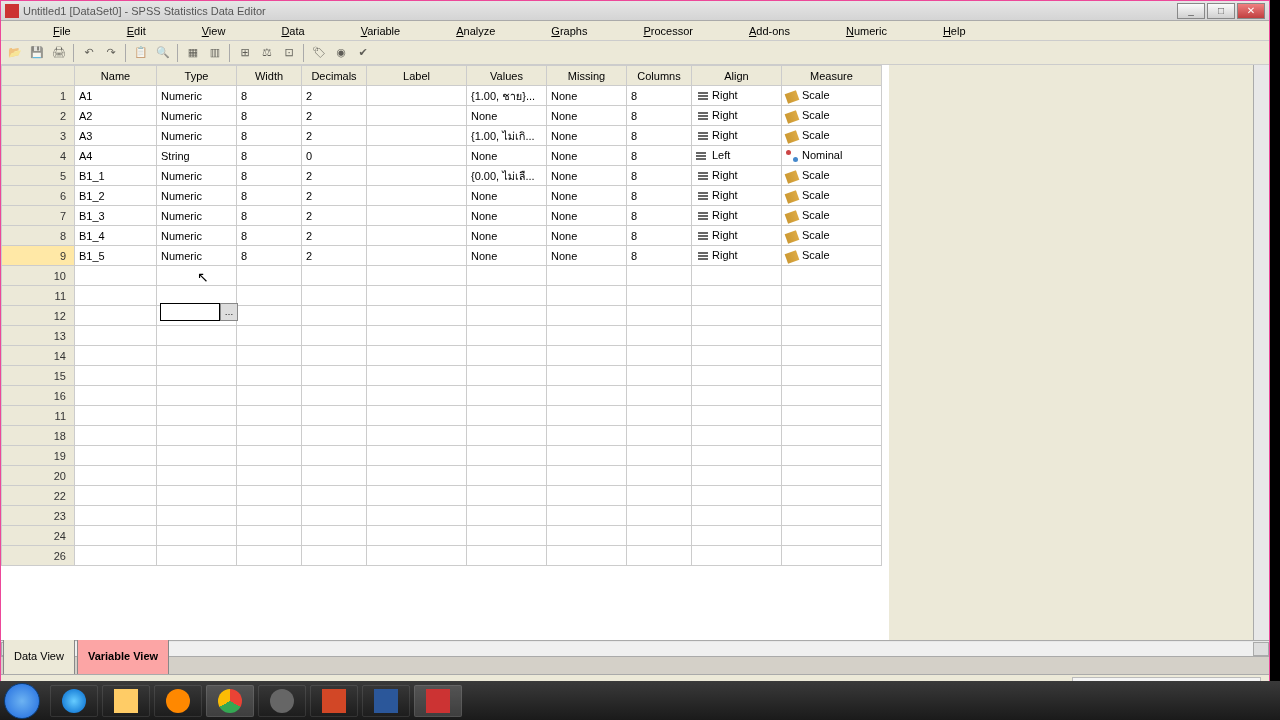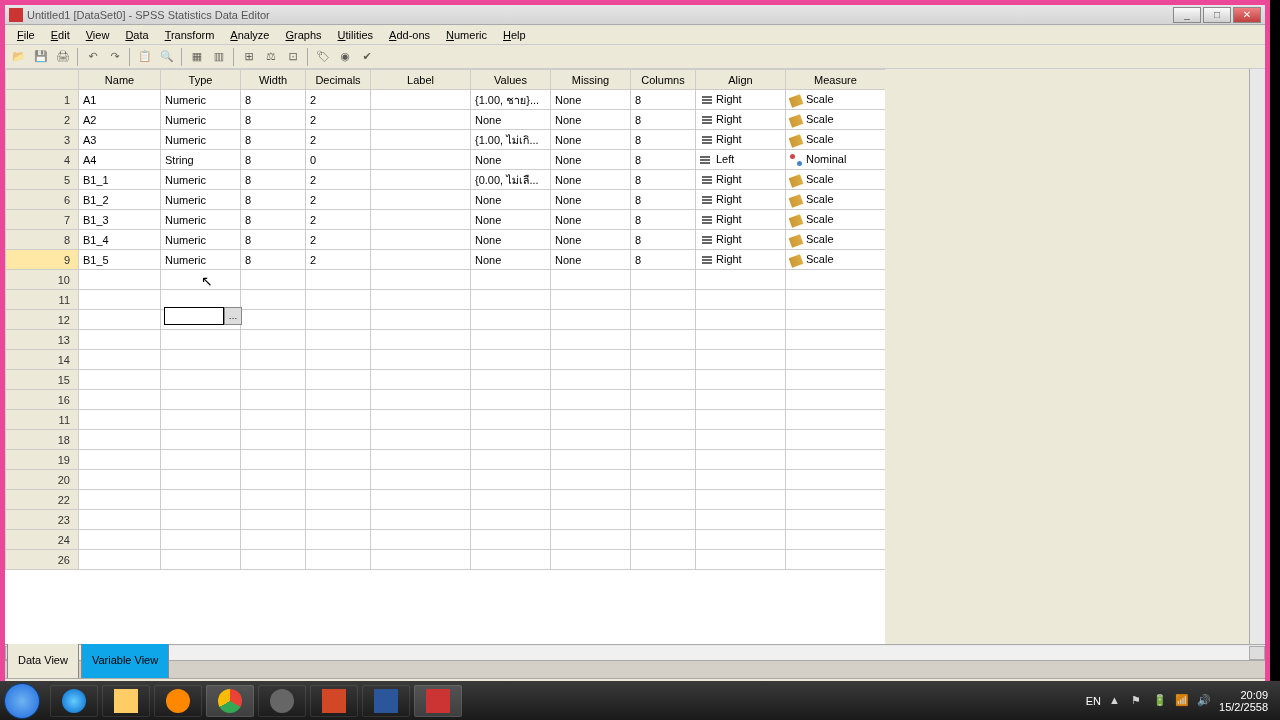--- a/index.html
+++ b/index.html
@@ -1,25 +1,25 @@
 <!DOCTYPE html>
 <html><head>
 <meta charset="utf-8">
 <style>
 * { box-sizing: border-box; margin: 0; padding: 0; font-family: Tahoma, sans-serif; font-size: 11px; }
 body { background: #000; width: 1280px; height: 720px; overflow: hidden; position: relative; }
-.window { position: absolute; top: 0; left: 0; width: 1270px; height: 681px; background: #ece9d8; border: 5px solid #ec4899; }
+.window { position: absolute; top: 0; left: 0; width: 1270px; height: 681px; background: #ece9d8; border: 1px solid #ec4899; }
 .titlebar { height: 20px; background: linear-gradient(#e6e6e6,#d4d4d4); display: flex; align-items: center; padding: 0 4px; color: #555; border-bottom: 1px solid #aaa; }
 .titlebar .app-icon { width: 14px; height: 14px; background: #c33; margin-right: 4px; }
 .titlebar .title { flex: 1; }
 .win-controls { display: flex; gap: 2px; }
 .win-btn { width: 28px; height: 16px; background: linear-gradient(#fafafa,#d0d0d0); border: 1px solid #888; display: flex; align-items: center; justify-content: center; font-size: 10px; cursor: default; }
 .win-btn.close { background: linear-gradient(#f08080,#c04040); color: #fff; }
 .menubar { height: 20px; background: #ece9d8; display: flex; align-items: center; padding: 0 4px; border-bottom: 1px solid #ccc; }
-.menu-item { padding: 0 8px; cursor: default; }
+.menu-item { padding: 0 8px; cursor: default; margin-left: 40px; }
 .menu-item:first-letter { text-decoration: underline; }
 .toolbar { height: 24px; background: #ece9d8; display: flex; align-items: center; padding: 0 4px; border-bottom: 1px solid #ccc; gap: 2px; }
 .tbtn { width: 20px; height: 20px; display: flex; align-items: center; justify-content: center; cursor: default; opacity: 0.6; }
 .tsep { width: 2px; height: 18px; border-left: 1px solid #aaa; margin: 0 2px; }
 .grid-area { position: relative; height: 575px; background: #fff; overflow: hidden; }
 table { border-collapse: collapse; table-layout: fixed; padding-left: 17px; }
 th, td { border: 1px solid #ccc; height: 20px; padding: 0 4px; text-align: left; overflow: hidden; white-space: nowrap; background: #fff; }
 th { background: #ece9d8; font-weight: normal; text-align: center; }
 .rowhdr { background: #ece9d8; text-align: right; padding-right: 8px; color: #333; }
 .rowhdr.sel { background: #ffe8a6; }
@@ -44,21 +44,21 @@
 .icon-nominal::before { content:''; position:absolute; width:5px; height:5px; border-radius:50%; background:#c44; top:0; left:0; }
 .icon-nominal::after { content:''; position:absolute; width:5px; height:5px; border-radius:50%; background:#48c; bottom:0; right:0; }
 .cell-edit { position:absolute; left:159px; top:238px; width:60px; height:18px; border:1px solid #000; background:#fff; z-index:5; }
 .cell-edit-btn { position:absolute; left:219px; top:238px; width:18px; height:18px; background:#ddd; border:1px solid #888; z-index:5; font-size:9px; text-align:center; line-height:16px; }
 .cursor-arrow { position:absolute; left:196px; top:204px; z-index:6; font-size:14px; color:#000; }
 .hscroll { height:16px; background:#e8e8e8; border-top:1px solid #aaa; display:flex; align-items:center; }
 .hscroll .arrow { width:16px; height:14px; background:#ddd; border:1px solid #aaa; }
 .hscroll .track { flex:1; height:14px; background:#f0f0f0; }
 .tabbar { height:18px; background:#d4d0c8; display:flex; align-items:flex-end; border-top:1px solid #aaa; padding-left:2px; }
 .tab { padding:12px 10px; border:1px solid #888; border-bottom:none; background:#ece9d8; margin-right:2px; cursor:default; }
-.tab.active { background:#0ea5e9; font-weight:normal; }
+.tab.active { background:#fca5a5; font-weight:bold; }
 .statusbar { height:20px; background:#ece9d8; border-top:1px solid #aaa; display:flex; align-items:center; justify-content:flex-end; padding:0 8px; }
 .status-box { border:1px solid #bbb; padding:1px 8px; background:#f4f4f4; }
 .blank-right { position:absolute; right:0; top:0; width:380px; height:100%; background:#ece9d8; }
 .vscroll-hint { position:absolute; right:0; top:0; width:16px; height:100%; background:#e8e8e8; border-left:1px solid #aaa; }
 .taskbar { position:absolute; bottom:0; left:0; width:1280px; height:39px; background:linear-gradient(#3a3a3a,#1a1a1a); display:flex; align-items:center; padding:0 4px; }
 .start-orb { width:36px; height:36px; border-radius:50%; background:radial-gradient(#6db3f2,#1e69de); border:1px solid #0a3d7a; margin-right:8px; }
 .task-btn { width:48px; height:32px; margin:0 2px; border:1px solid rgba(255,255,255,0.1); display:flex; align-items:center; justify-content:center; border-radius:2px; }
 .task-btn.active { background:rgba(255,255,255,0.15); }
 .task-ico { width:24px; height:24px; }
 .tray { margin-left:auto; display:flex; align-items:center; gap:8px; color:#fff; font-size:10px; padding-right:8px; }
@@ -77,24 +77,24 @@
       <div class="win-btn">□</div>
       <div class="win-btn close">✕</div>
     </div>
   </div>
 
   <div class="menubar">
     <div class="menu-item">File</div>
     <div class="menu-item">Edit</div>
     <div class="menu-item">View</div>
     <div class="menu-item">Data</div>
-    <div class="menu-item">Transform</div>
+    <div class="menu-item">Variable</div>
     <div class="menu-item">Analyze</div>
     <div class="menu-item">Graphs</div>
-    <div class="menu-item">Utilities</div>
+    <div class="menu-item">Processor</div>
     <div class="menu-item">Add-ons</div>
     <div class="menu-item">Numeric</div>
     <div class="menu-item">Help</div>
   </div>
 
   <div class="toolbar">
     <div class="tbtn">📂</div>
     <div class="tbtn">💾</div>
     <div class="tbtn">🖨</div>
     <div class="tsep"></div>
@@ -503,25 +503,13 @@
     </div>
   <div class="task-btn">
       <div class="task-ico" style="background:#d24726"></div>
     </div>
   <div class="task-btn">
       <div class="task-ico" style="background:#2b579a"></div>
     </div>
   <div class="task-btn active">
       <div class="task-ico" style="background:#c33"></div>
     </div>
-  <div class="tray">
-    <span>EN</span>
-    <span class="tray-ico">▲</span>
-    <span class="tray-ico">⚑</span>
-    <span class="tray-ico">🔋</span>
-    <span class="tray-ico">📶</span>
-    <span class="tray-ico">🔊</span>
-    <div class="clock">
-      <div>20:09</div>
-      <div>15/2/2558</div>
-    </div>
-  </div>
 </div>
 
 </body></html>

